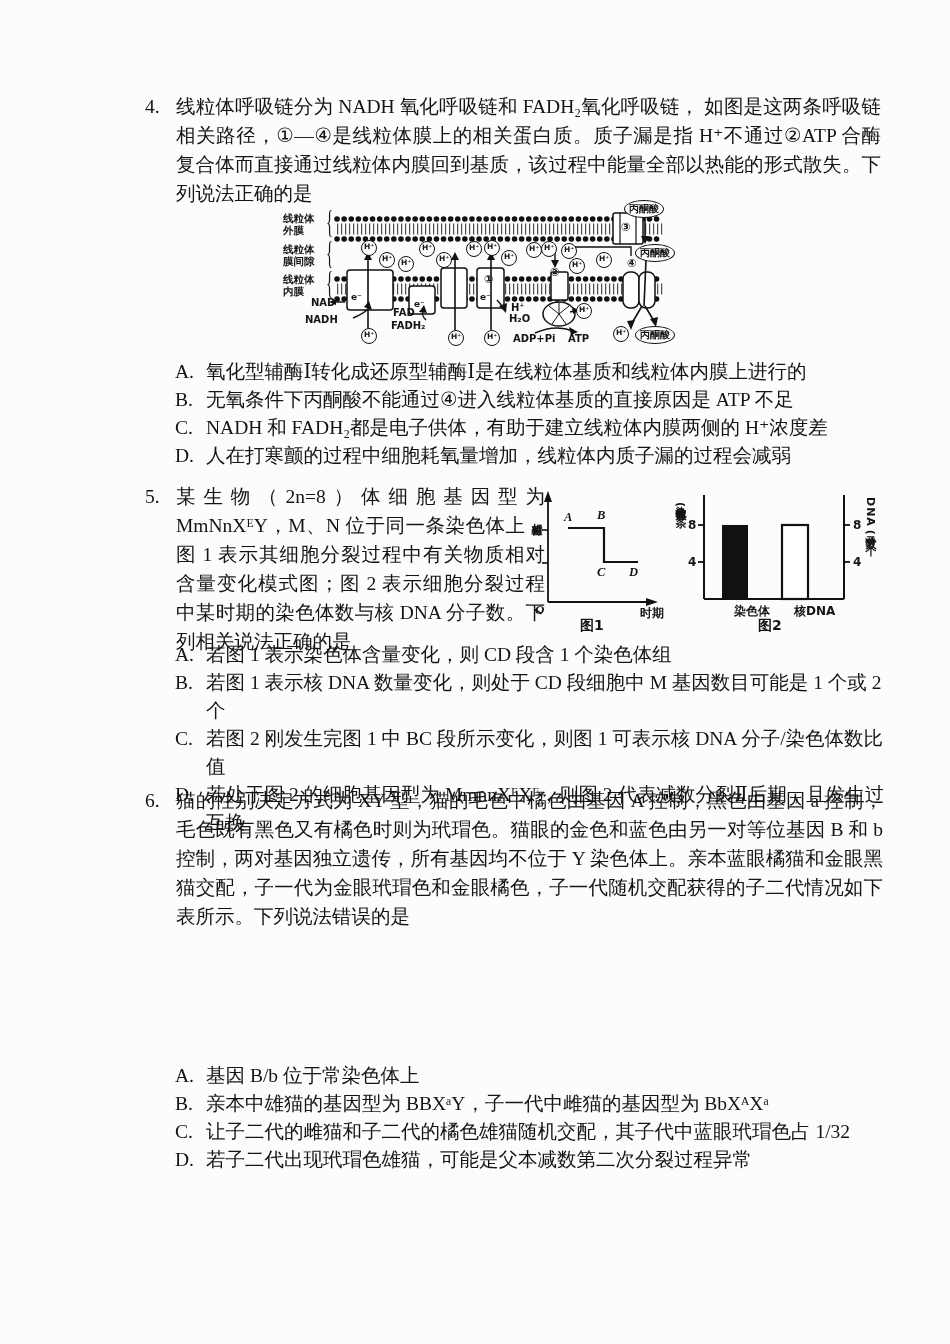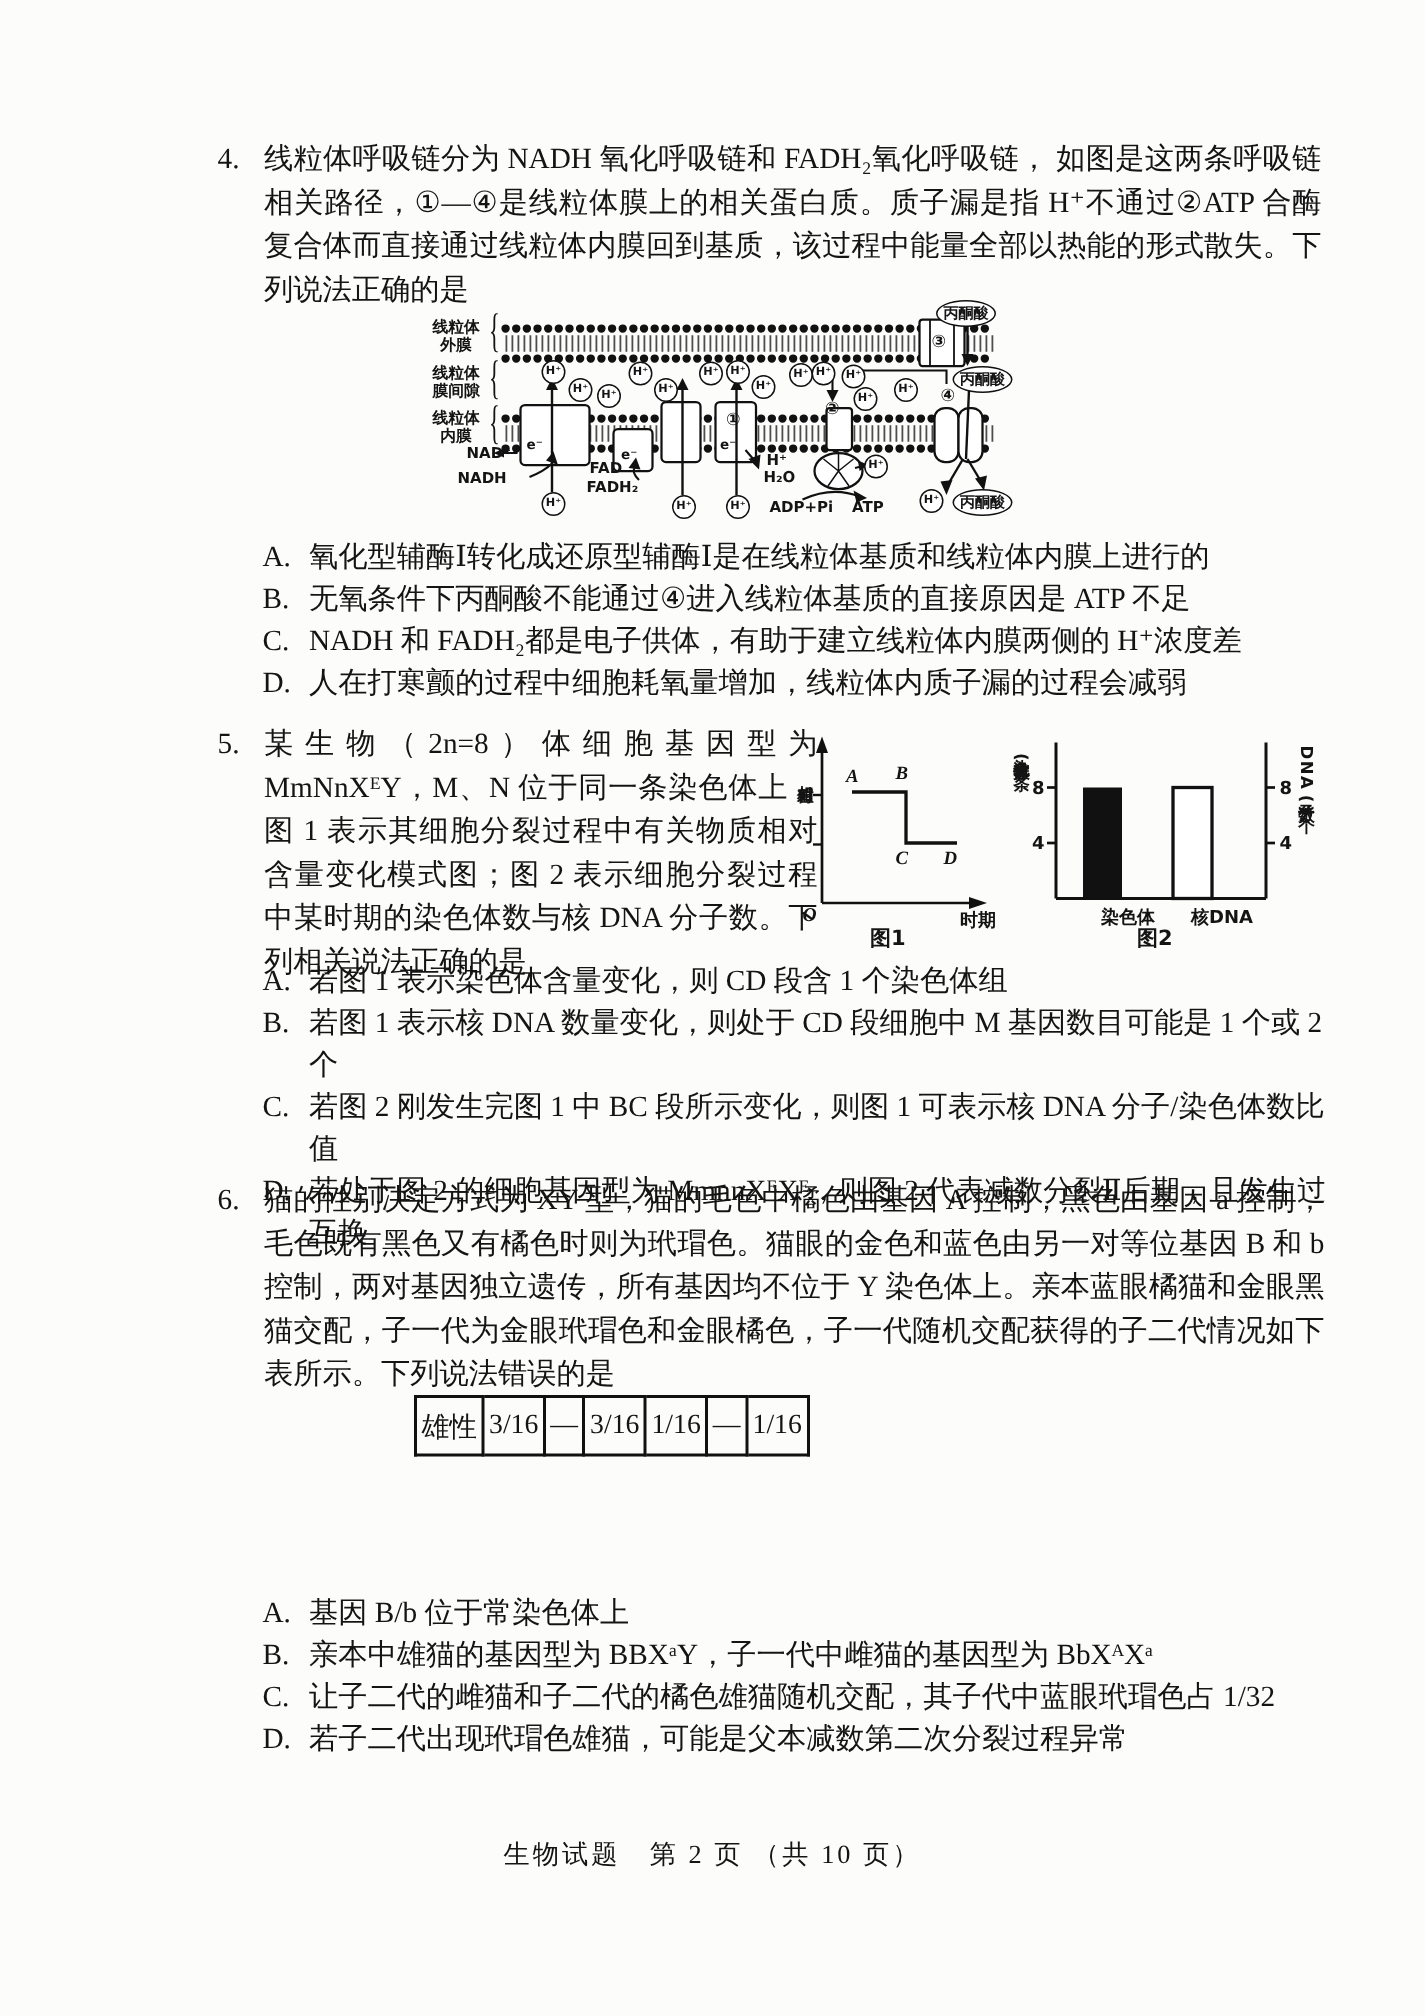--- a/index.html
+++ b/index.html
@@ -13,21 +13,21 @@
   
   .opts{position:absolute;font-size:19.5px;line-height:28px;}
   .opt{display:flex;}
   .opt-label{width:31px;flex:none;}
   .opt-text{flex:1;}
   
   .footer{position:absolute;left:0;top:1224px;width:100%;text-align:center;font-size:17.5px;letter-spacing:2px;}
   
   .diagram{position:absolute;left:283px;top:202px;width:420px;height:152px;}
   .diagram svg{position:absolute;left:0;top:0;}
-  .mem-label{position:absolute;width:42px;font-size:10.5px;line-height:11.5px;font-weight:bold;text-align:center;
+  .mem-label{position:absolute;width:42px;font-size:10.5px;line-height:11.5px;font-weight:bold;text-align:left;
              font-family:"DejaVu Sans","Liberation Sans",sans-serif;}
   .brace{position:absolute;font-size:15px;transform:scaleY(2.1);transform-origin:center;font-weight:normal;}
   .h-circle{position:absolute;width:14px;height:14px;border:1.3px solid #111;border-radius:50%;background:#fff;
             font-size:7.5px;line-height:12px;text-align:center;font-weight:bold;
             font-family:"DejaVu Sans","Liberation Sans",sans-serif;}
   .bio-label{position:absolute;font-size:10px;font-weight:bold;white-space:nowrap;
              font-family:"DejaVu Sans","Liberation Sans",sans-serif;}
   .circled{position:absolute;font-size:11.5px;font-weight:bold;font-family:"DejaVu Sans",sans-serif;}
   .oval{position:absolute;border:1.4px solid #111;border-radius:50%;background:#fff;padding:1px 4px;
         font-size:10px;font-weight:bold;white-space:nowrap;
@@ -260,29 +260,20 @@
       </div>
   </div>
 
   <div class="stem-block" style="left:145px;top:786px;width:738px;">
     <span class="qnum">6.</span>
     <span class="stem">猫的性别决定方式为 XY 型，猫的毛色中橘色由基因 A 控制，黑色由基因 a 控制，毛色既有黑色又有橘色时则为玳瑁色。猫眼的金色和蓝色由另一对等位基因 B 和 b 控制，两对基因独立遗传，所有基因均不位于 Y 染色体上。亲本蓝眼橘猫和金眼黑猫交配，子一代为金眼玳瑁色和金眼橘色，子一代随机交配获得的子二代情况如下表所示。下列说法错误的是</span>
   </div>
 
   <table class="ptable">
     <tbody>
-    <tr class="drow">
-      <td>雄性</td>
-      <td>3/16</td>
-      <td>—</td>
-      <td>3/16</td>
-      <td>1/16</td>
-      <td>—</td>
-      <td>1/16</td>
-    </tr>
   </tbody>
     </table>
 
   <div class="opts" style="left:175px;top:1062px;width:730px;">
     <div class="opt">
         <span class="opt-label">A.</span>
         <span class="opt-text">基因 B/b 位于常染色体上</span>
       </div>
     <div class="opt">
         <span class="opt-label">B.</span>
@@ -291,15 +282,14 @@
     <div class="opt">
         <span class="opt-label">C.</span>
         <span class="opt-text">让子二代的雌猫和子二代的橘色雄猫随机交配，其子代中蓝眼玳瑁色占 1/32</span>
       </div>
     <div class="opt">
         <span class="opt-label">D.</span>
         <span class="opt-text">若子二代出现玳瑁色雄猫，可能是父本减数第二次分裂过程异常</span>
       </div>
   </div>
 
-  <div class="footer">生物试题　第 2 页 （共 10 页）</div>
 
 </div>
 
 </body></html>

